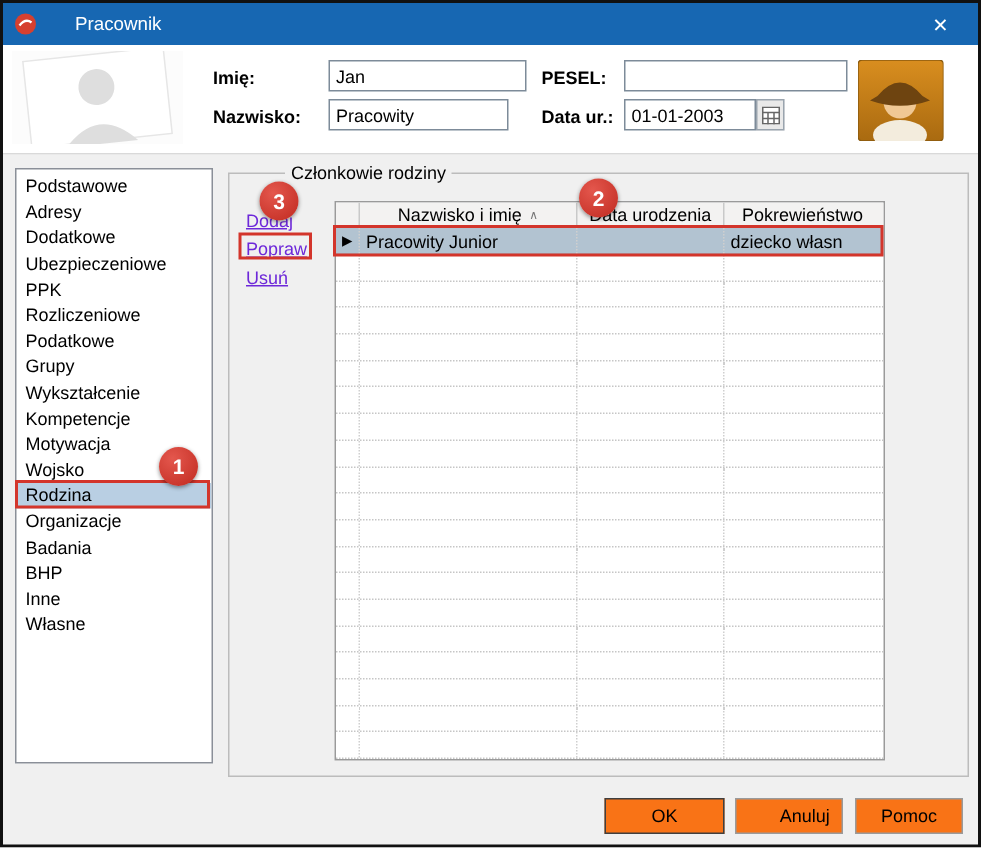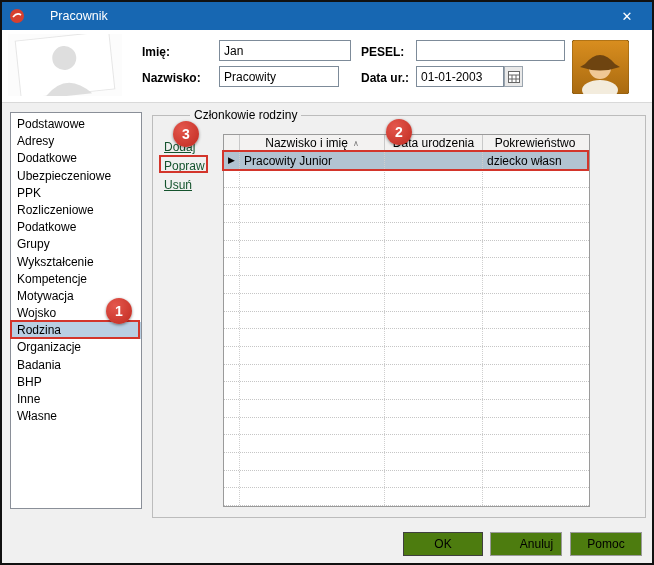--- a/index.html
+++ b/index.html
@@ -38,21 +38,21 @@
   .sidebar {
     position:absolute; left:8px; top:110px; width:132px; height:397px; background:#fff;
     border:1px solid #8a8f98; padding-top:3px; overflow:hidden;
   }
   .sb-item { height:17.2px; line-height:17px; padding-left:6px; cursor:pointer; white-space:nowrap; }
   .sb-item.selected { background:#b9cfe3; }
   
   .groupbox { position:absolute; left:150px; top:113px; width:494px; height:403px; border:1px solid #bcbcbc; }
   .groupbox-label { position:absolute; top:-8px; left:9px; background:#f0f0f0; padding:0 4px; font-size:12px;margin-left:28px; }
   .link {
-    position:absolute; color:#14532d; text-decoration:underline; cursor:pointer; font-size:12px; white-space:nowrap;
+    position:absolute; color:#6d28d9; text-decoration:underline; cursor:pointer; font-size:12px; white-space:nowrap;
   }
   
   .ftable {
     position:absolute; left:221px; top:132px; width:367px; height:373px; background:#fff;
     border:1px solid #9a9a9a; overflow:hidden;
   }
   .thead { display:flex; height:17px; background:#f3f2f1; border-bottom:1px solid #b3b3b3; }
   .th {
     display:flex; align-items:center; justify-content:center; overflow:hidden;
     border-right:1px solid #c9c9c9; font-size:12px; cursor:pointer; white-space:nowrap;
@@ -65,21 +65,21 @@
   .trow { display:flex; height:17.7px; border-bottom:1px dotted #c6c6c6; }
   .trow .td {
     display:flex; align-items:center; overflow:hidden; white-space:nowrap;
     border-right:1px dotted #cfcfcf; padding:0 4px; font-size:12px;
   }
   .trow .td.c-rel { border-right:none; }
   .trow.selected { background:#b2c3d1; height:18px; border-bottom:1px solid #9cacbc; }
   .marker { font-size:9px; line-height:1; }
   
   .btn {
-    position:absolute; height:24px; background:#4d7c0f; border:1px solid #9a9a9a;
+    position:absolute; height:24px; background:#f97316; border:1px solid #9a9a9a;
     font:12px "Liberation Sans", sans-serif; display:flex; align-items:center;
     justify-content:center; cursor:pointer;
   }
   .btn.default { border:1px solid #3f3f3f; }
   
   .anno { pointer-events:none; }
   .anno-circle {
     position:absolute; width:26px; height:26px; border-radius:50%;
     background:radial-gradient(circle at 35% 30%, #e4574d, #c02a20);
     color:#fff; font-weight:bold; font-size:14px; display:flex; align-items:center;

